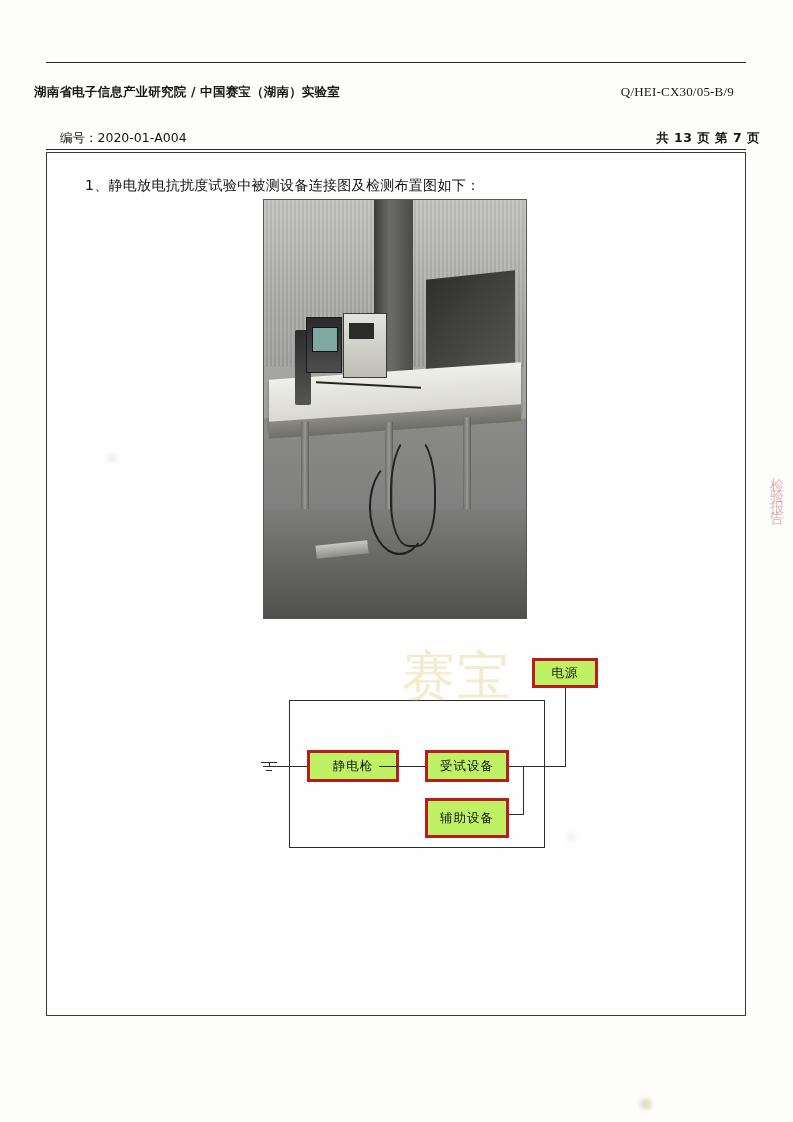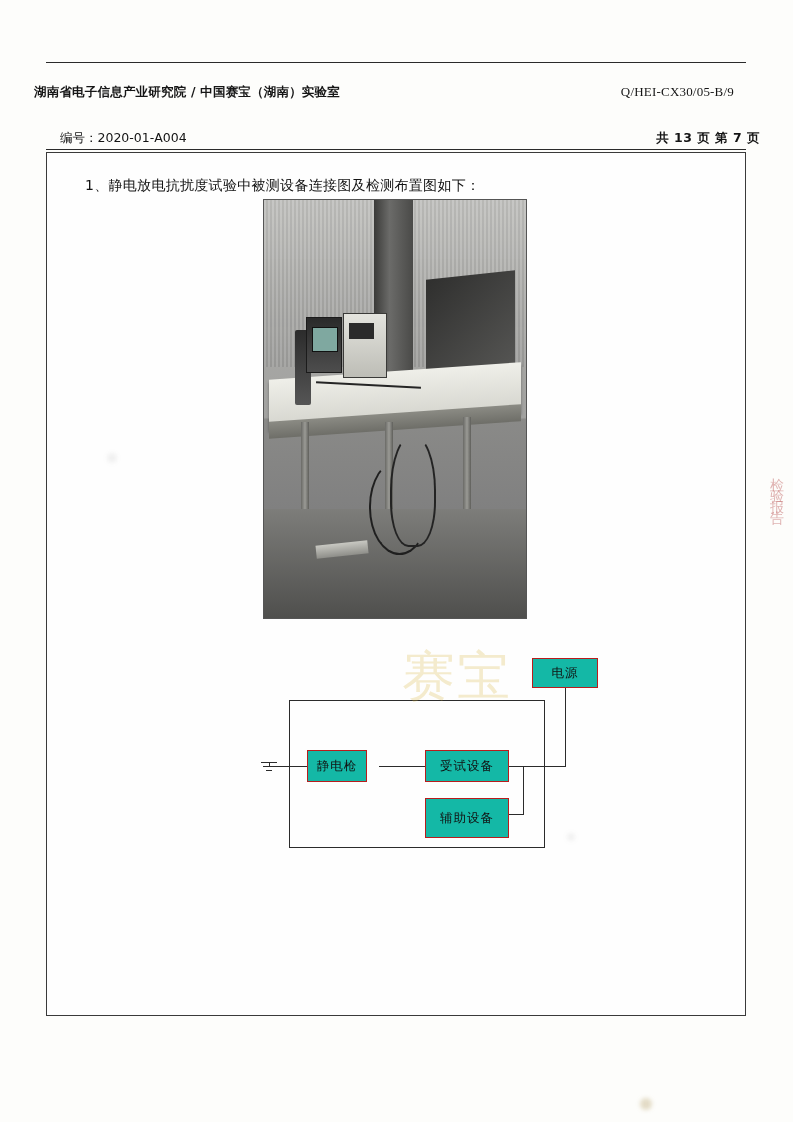--- a/index.html
+++ b/index.html
@@ -286,34 +286,34 @@
   
   .diagram {
     position: absolute;
     left: 180px;
     top: 505px;
     width: 360px;
     height: 205px;
   }
   .dbox {
     position: absolute;
-    border: 1px solid #b91c1c;
-    background: #14b8a6;
+    border: 3px solid #b91c1c;
+    background: #bef264;
     font-family: "DejaVu Sans", "Liberation Sans", sans-serif;
     font-size: 12.5px;
     color: #111;
     display: flex;
     align-items: center;
     justify-content: center;
     letter-spacing: 1px;
     box-sizing: border-box;
   }
   .dbox.power   { left: 305px; top: 0px;   width: 66px; height: 30px; }
   .dbox.outer   { left: 62px;  top: 42px;  width: 256px; height: 148px; border: 1px solid #2b2b2b; background: transparent; }
-  .dbox.gun     { left: 80px;  top: 92px;  width: 60px;  height: 32px; }
+  .dbox.gun     { left: 80px;  top: 92px;  width: 92px;  height: 32px; }
   .dbox.eut     { left: 198px; top: 92px;  width: 84px;  height: 32px; }
   .dbox.aux     { left: 198px; top: 140px; width: 84px;  height: 40px; }
 
   .dline {
     position: absolute;
     background: #2b2b2b;
   }
   
   .l-power-v   { left: 338px; top: 30px;  width: 1px;  height: 78px; }
   .l-power-h   { left: 282px; top: 108px; width: 57px; height: 1px; }

